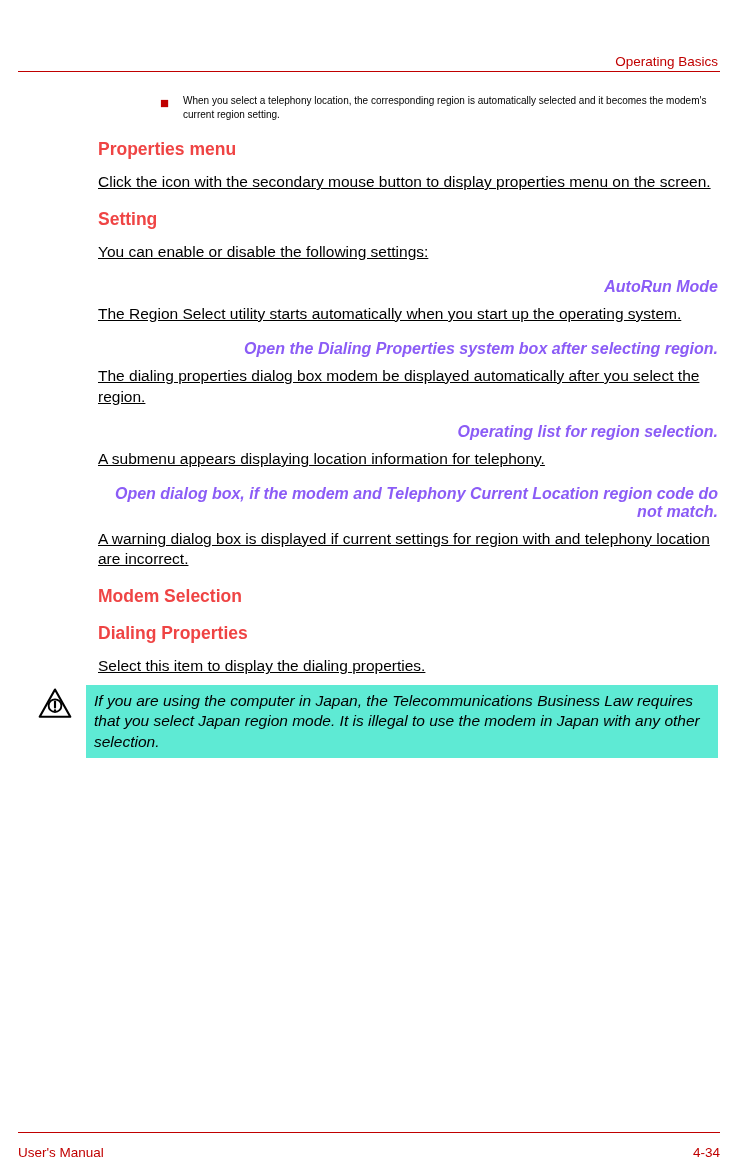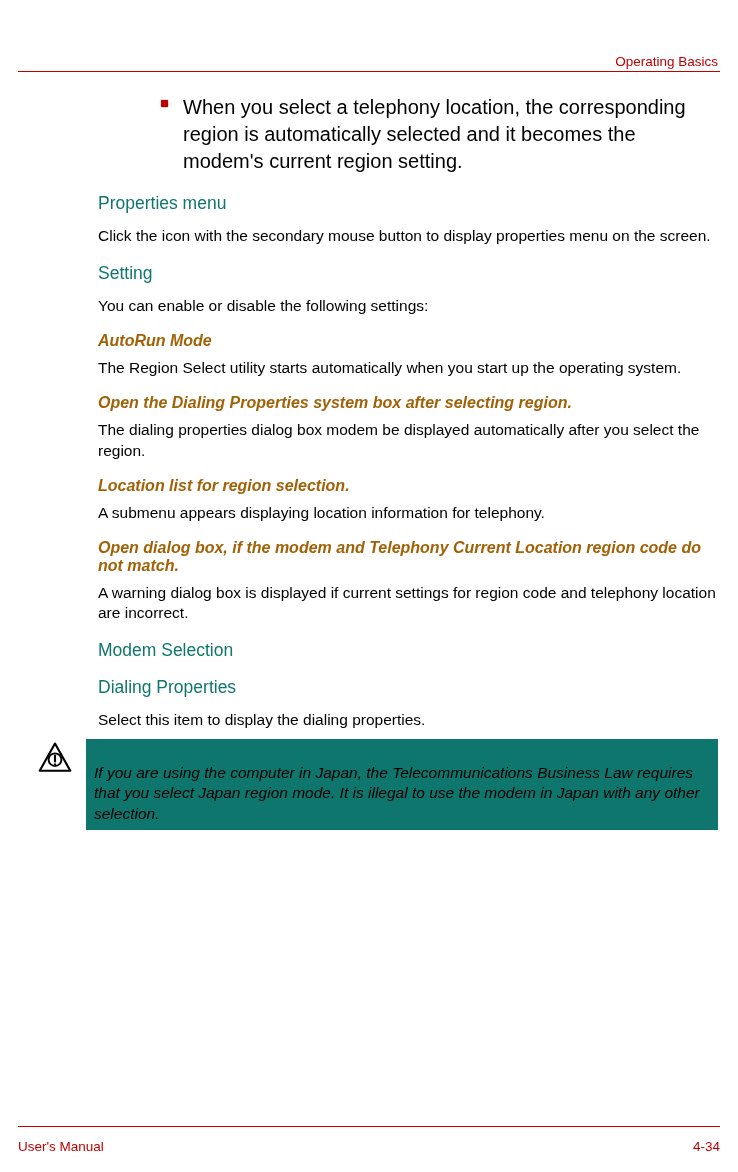--- a/index.html
+++ b/index.html
@@ -43,71 +43,73 @@
     margin-bottom: 18px;
   }
   .bullet {
     color: #c00000;
     font-size: 15px;
     line-height: 1.2;
     margin-right: 14px;
     flex-shrink: 0;
   }
   .bullet-text {
-    font-size: 20px;
+    font-size: 10px;
     line-height: 1.35;
     color: #000;
   }
   .h2 {
-    color: #0f766e;
-    font-weight: normal;
+    color: #ef4444;
+    font-weight: bold;
     font-size: 17.5px;
     margin: 16px 0 12px -80px;
     padding-left: 80px;
   }
   .h3 {
-    color: #a16207;
+    color: #8b5cf6;
     font-weight: bold;
     font-style: italic;
     font-size: 16px;
     margin: 15px 0 6px 0;
+    text-align: right;
   }
   .body {
     font-size: 15.5px;
     line-height: 1.35;
     color: #000;
     margin: 8px 0;
+    text-decoration: underline;
   }
   .note-block {
     display: flex;
     align-items: flex-start;
     margin-top: 8px;
     margin-left: -60px;
     margin-right: 0px;
   }
   .note-icon {
     width: 34px;
     height: 34px;
     flex-shrink: 0;
     margin-right: 14px;
     margin-top: 2px;
   }
   .note-box {
-    background: #0f766e;
+    background: #5eead4;
     flex: 1;
-    padding: 24px 10px 6px 8px;
+    padding: 6px 10px 6px 8px;
     font-style: italic;
     font-size: 15.5px;
     line-height: 1.3;
   }
   .footer {
     position: absolute;
     left: 18px;
     right: 18px;
-    bottom: 18px;
+    bottom: 12px;
   }
   .footer-row {
     display: flex;
     justify-content: space-between;
     color: #c00000;
     font-size: 13.5px;
     padding-top: 4px;
   }
 </style>
 </head>
@@ -129,25 +131,25 @@
 
     <div class="h2">Setting</div>
     <div class="body">You can enable or disable the following settings:</div>
 
     <div class="h3">AutoRun Mode</div>
     <div class="body">The Region Select utility starts automatically when you start up the operating system.</div>
 
     <div class="h3">Open the Dialing Properties system box after selecting region.</div>
     <div class="body">The dialing properties dialog box modem be displayed automatically after you select the region.</div>
 
-    <div class="h3">Location list for region selection.</div>
+    <div class="h3">Operating list for region selection.</div>
     <div class="body">A submenu appears displaying location information for telephony.</div>
 
     <div class="h3">Open dialog box, if the modem and Telephony Current Location region code do not match.</div>
-    <div class="body">A warning dialog box is displayed if current settings for region code and telephony location are incorrect.</div>
+    <div class="body">A warning dialog box is displayed if current settings for region with and telephony location are incorrect.</div>
 
     <div class="h2">Modem Selection</div>
 
     <div class="h2">Dialing Properties</div>
     <div class="body">Select this item to display the dialing properties.</div>
 
     <div class="note-block">
       <span class="note-icon">
         <svg viewBox="0 0 40 40" width="34" height="34">
           <polygon points="20,3 38,35 2,35" fill="none" stroke="#000" stroke-width="2.5" stroke-linejoin="round"></polygon>

